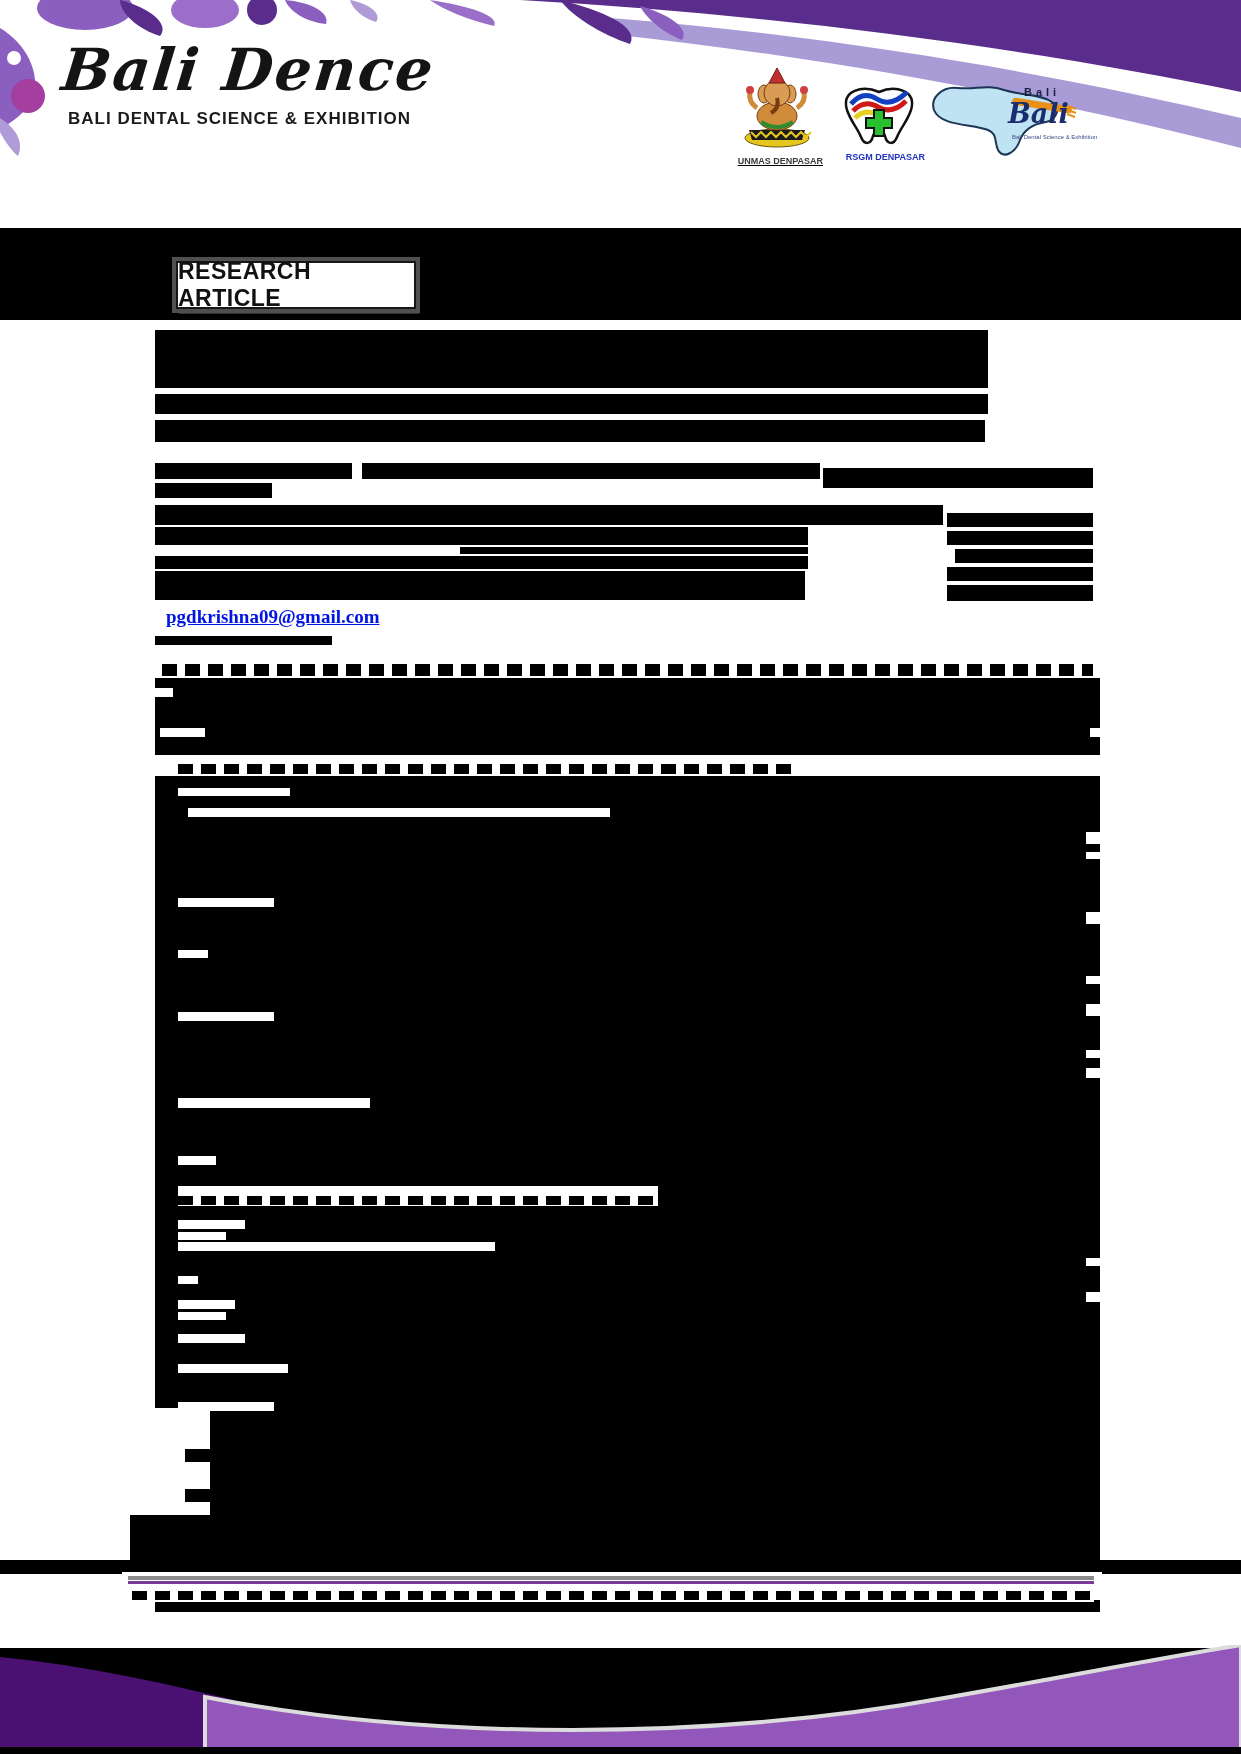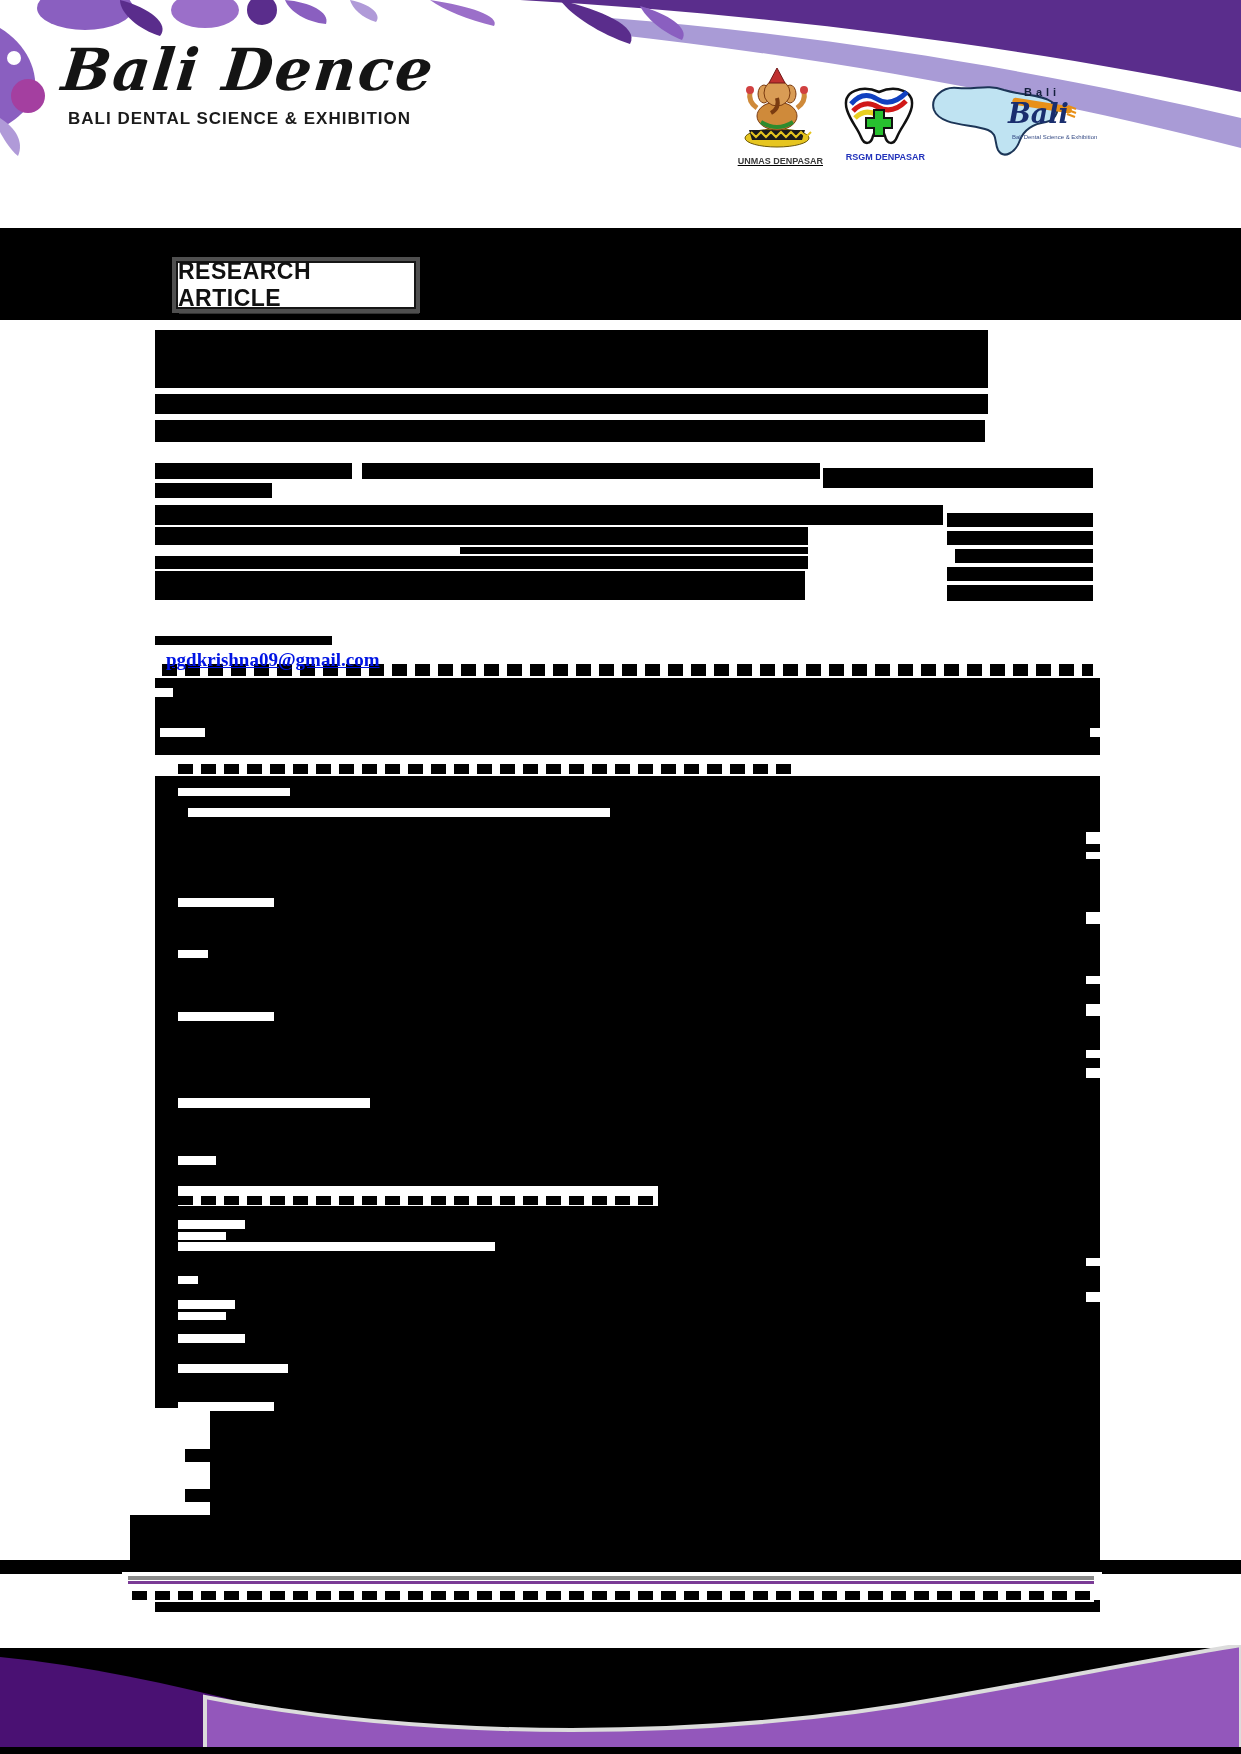--- a/index.html
+++ b/index.html
@@ -29,21 +29,21 @@
   .bali-word-main{position:absolute;left:80px;top:22px;font-family:"DejaVu Serif",serif;
                   font-style:italic;font-weight:bold;font-size:27px;color:#1a2e6e;}
   .bali-word-sub{position:absolute;left:84px;top:58px;font-size:6px;color:#384d86;white-space:nowrap;}
   
   .ra-box{left:176px;top:237px;width:236px;height:44px;background:#fff;border:2px solid #161616;
           outline:4px solid #4f4f4f;box-shadow:3px 5px 0 #333;z-index:2;
           display:flex;align-items:center;justify-content:flex-end;margin-top:24px;}
   .ra-label{font-size:23px;font-weight:600;letter-spacing:.5px;color:#111;}
   
   .email{left:166px;top:606px;font-family:"Liberation Serif",serif;font-weight:bold;font-size:19px;
-         color:#0014e3;text-decoration:underline;z-index:2;margin-top:43px;}
+         color:#0014e3;text-decoration:underline;z-index:2;}
   
   .footer-caption{left:0;right:0;top:1611px;text-align:center;font-family:"DejaVu Serif",serif;
                   font-style:italic;font-weight:bold;font-size:23px;color:#141414;z-index:2;}
   .footer-svg{left:0;top:1645px;z-index:3;}
   .bottom-bar{left:0;top:1747px;width:1241px;height:7px;background:#000;z-index:4;}
 </style>
 </head>
 <body>
 
 <div class="page">

